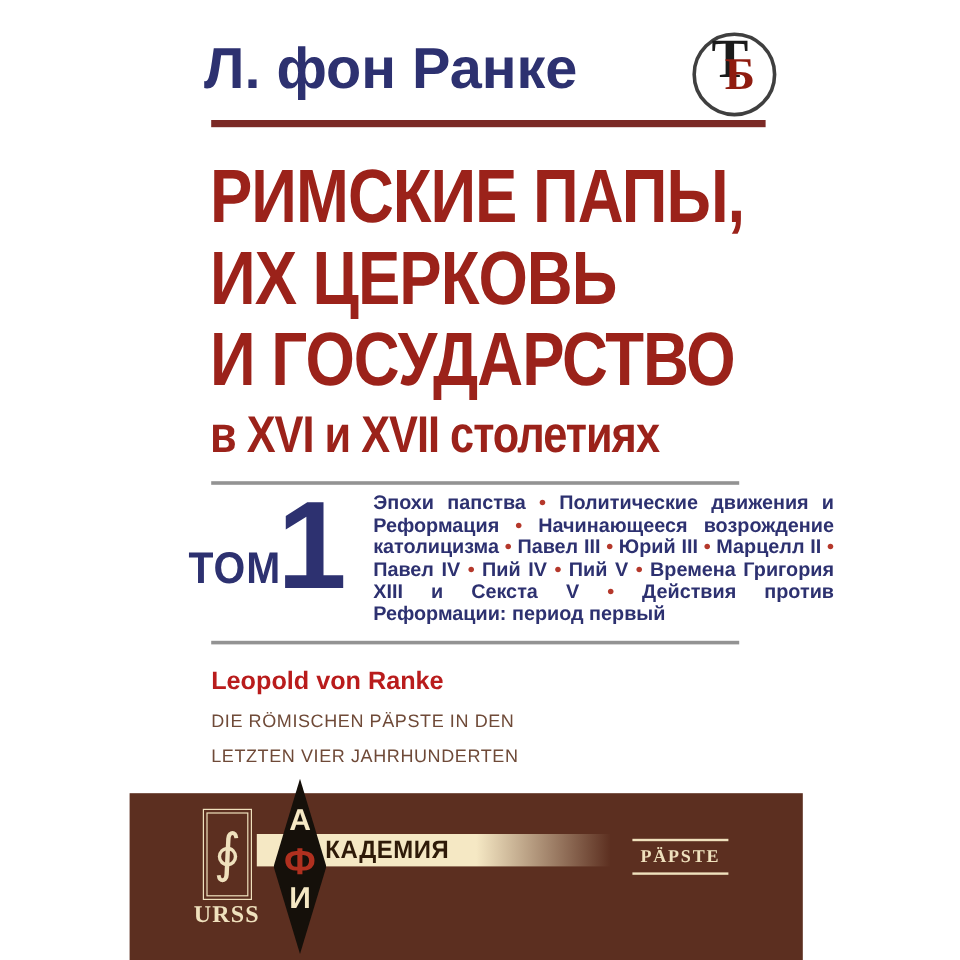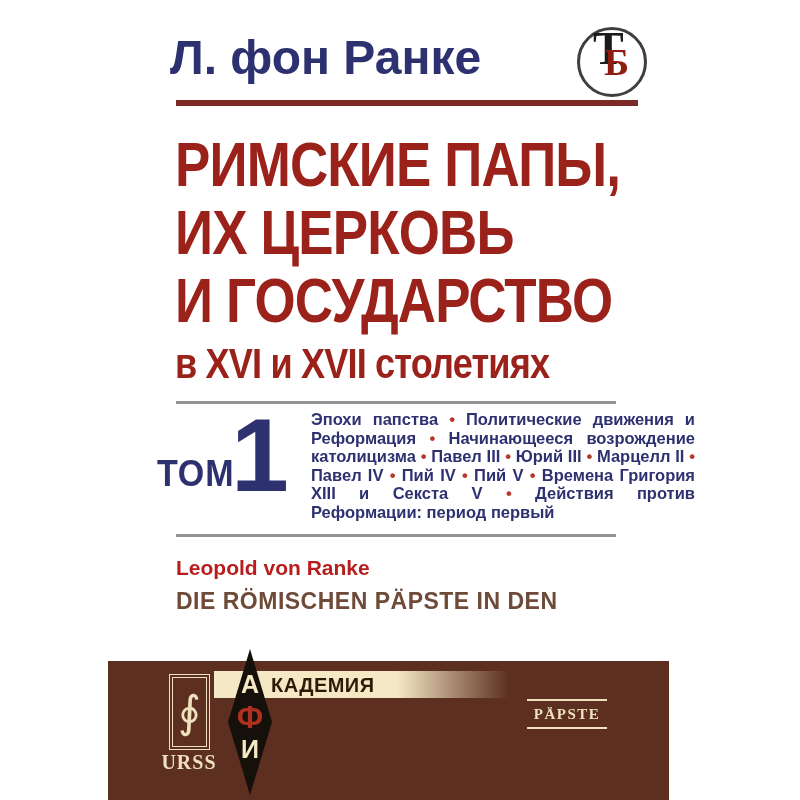--- a/index.html
+++ b/index.html
@@ -53,21 +53,21 @@
     margin-left:39px;
   }
   .annotation .bullet{color:#b5382b;}
   
   .orig-author{
     position:absolute;left:176px;top:556px;
     font-size:21px;font-weight:bold;color:#b91c1c;
   }
   .orig-title{
     position:absolute;left:176px;top:587px;
-    font-size:23px;font-weight:bold;color:#6f4a38;line-height:29px;letter-spacing:0.5px;
+    font-size:15px;font-weight:normal;color:#6f4a38;line-height:29px;letter-spacing:0.5px;
   }
   
   .banner{
     position:absolute;left:108px;top:661px;width:561px;height:139px;
     background:#5c2f20;
   }
   .urss-box{
     position:absolute;left:61px;top:13px;width:39px;height:74px;
     border:1px solid #efe1bd;
   }
@@ -79,20 +79,21 @@
     font-family:"DejaVu Sans",sans-serif;font-size:44px;color:#efe1bd;line-height:1;
   }
   .urss-label{
     position:absolute;left:52px;top:90px;width:58px;text-align:center;
     font-family:"Liberation Serif",serif;font-weight:bold;font-size:20px;
     color:#efe1bd;letter-spacing:1px;
   }
   .bar{
     position:absolute;left:106px;width:295px;height:27px;
     background:linear-gradient(to right,#f5e8c4 0%,#f5e8c4 62%,rgba(245,232,196,0) 100%);
+    margin-top:24px;
   }
   .bar-1{top:10px;} .bar-2{top:41px;} .bar-3{top:72px;}
   .bar-label{
     position:absolute;left:57px;top:0;line-height:27px;
     font-size:21px;font-weight:bold;color:#2e1a08;letter-spacing:0.5px;
     transform:scaleX(0.95);transform-origin:left center;white-space:nowrap;
   }
   .diamond{
     position:absolute;left:120px;top:-12px;width:44px;height:146px;
     background:#15100a;
@@ -135,20 +136,21 @@
 <div class="vol-word">ТОМ</div>
 <div class="vol-num">1</div>
 
 <div class="annotation"><span>Эпохи папства</span><span class="bullet"> • </span><span>Политические движения и Реформация</span><span class="bullet"> • </span><span>Начинающееся возрождение католицизма</span><span class="bullet"> • </span><span>Павел III</span><span class="bullet"> • </span><span>Юрий III</span><span class="bullet"> • </span><span>Марцелл II</span><span class="bullet"> • </span><span>Павел IV</span><span class="bullet"> • </span><span>Пий IV</span><span class="bullet"> • </span><span>Пий V</span><span class="bullet"> • </span><span>Времена Григория XIII и Секста V</span><span class="bullet"> • </span><span>Действия против Реформации: период первый</span></div>
 
 <div class="rule-gray-2"></div>
 
 <div class="orig-author">Leopold von Ranke</div>
 <div class="orig-title">
   <div>DIE RÖMISCHEN PÄPSTE IN DEN</div>
+  <div>LETZTEN VIER JAHRHUNDERTEN</div>
 </div>
 
 <div class="banner">
 
   <div class="urss-box">
     <div class="inner">
       <span class="urss-symbol">∮</span>
     </div>
   </div>
   <div class="urss-label">URSS</div>

